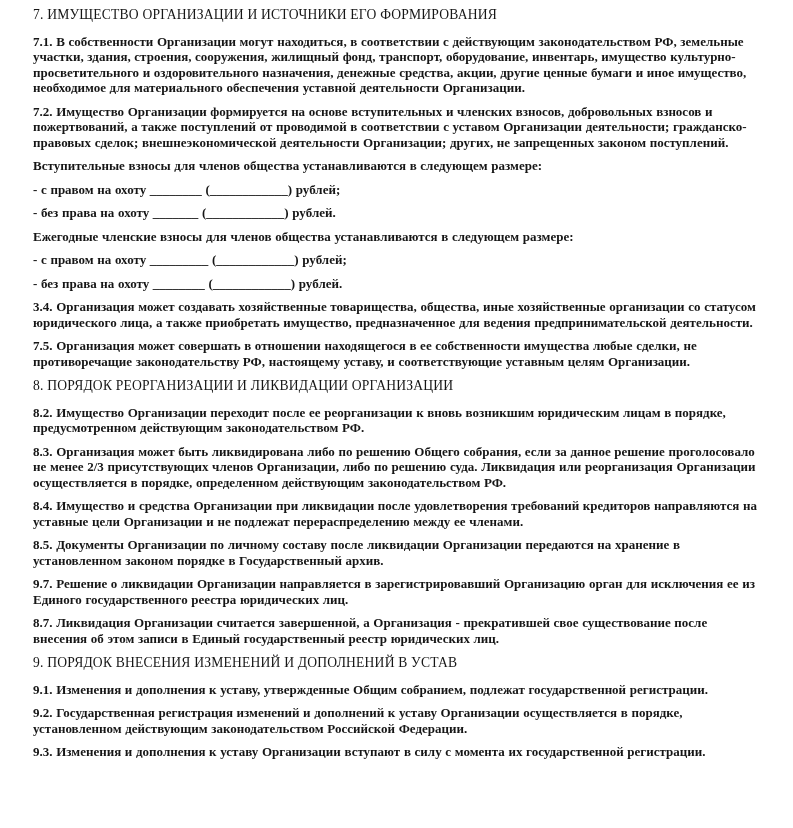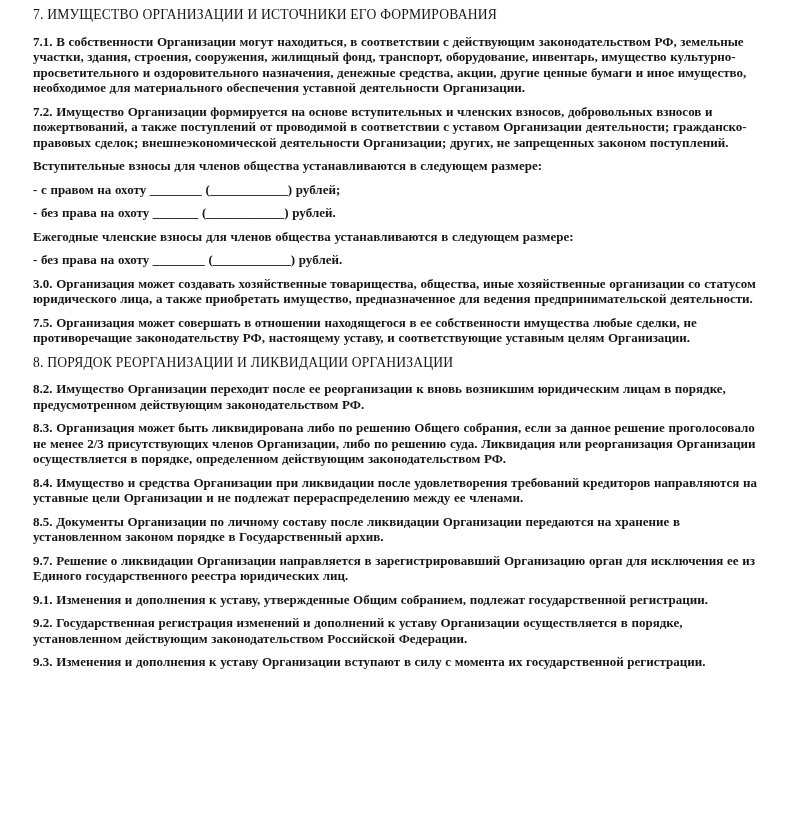--- a/index.html
+++ b/index.html
@@ -45,33 +45,36 @@
 <div class="page">
 
   <div class="section">
     <h2 class="section-heading">7. ИМУЩЕСТВО ОРГАНИЗАЦИИ И ИСТОЧНИКИ ЕГО ФОРМИРОВАНИЯ</h2>
     <p class="para">7.1. В собственности Организации могут находиться, в соответствии с действующим законодательством РФ, земельные участки, здания, строения, сооружения, жилищный фонд, транспорт, оборудование, инвентарь, имущество культурно-просветительного и оздоровительного назначения, денежные средства, акции, другие ценные бумаги и иное имущество, необходимое для материального обеспечения уставной деятельности Организации.</p>
     <p class="para">7.2. Имущество Организации формируется на основе вступительных и членских взносов, добровольных взносов и пожертвований, а также поступлений от проводимой в соответствии с уставом Организации деятельности; гражданско-правовых сделок; внешнеэкономической деятельности Организации; других, не запрещенных законом поступлений.</p>
     <p class="para">Вступительные взносы для членов общества устанавливаются в следующем размере:</p>
     <p class="para">- с правом на охоту ________ (____________) рублей;</p>
     <p class="para">- без права на охоту _______ (____________) рублей.</p>
     <p class="para">Ежегодные членские взносы для членов общества устанавливаются в следующем размере:</p>
+    <p class="para">- с правом на охоту _________ (____________) рублей;</p>
     <p class="para">- без права на охоту ________ (____________) рублей.</p>
-    <p class="para">3.0. Организация может создавать хозяйственные товарищества, общества, иные хозяйственные организации со статусом юридического лица, а также приобретать имущество, предназначенное для ведения предпринимательской деятельности.</p>
+    <p class="para">3.4. Организация может создавать хозяйственные товарищества, общества, иные хозяйственные организации со статусом юридического лица, а также приобретать имущество, предназначенное для ведения предпринимательской деятельности.</p>
     <p class="para">7.5. Организация может совершать в отношении находящегося в ее собственности имущества любые сделки, не противоречащие законодательству РФ, настоящему уставу, и соответствующие уставным целям Организации.</p>
   </div>
 
   <div class="section">
     <h2 class="section-heading">8. ПОРЯДОК РЕОРГАНИЗАЦИИ И ЛИКВИДАЦИИ ОРГАНИЗАЦИИ</h2>
     <p class="para">8.2. Имущество Организации переходит после ее реорганизации к вновь возникшим юридическим лицам в порядке, предусмотренном действующим законодательством РФ.</p>
     <p class="para">8.3. Организация может быть ликвидирована либо по решению Общего собрания, если за данное решение проголосовало не менее 2/3 присутствующих членов Организации, либо по решению суда. Ликвидация или реорганизация Организации осуществляется в порядке, определенном действующим законодательством РФ.</p>
     <p class="para">8.4. Имущество и средства Организации при ликвидации после удовлетворения требований кредиторов направляются на уставные цели Организации и не подлежат перераспределению между ее членами.</p>
     <p class="para">8.5. Документы Организации по личному составу после ликвидации Организации передаются на хранение в установленном законом порядке в Государственный архив.</p>
     <p class="para">9.7. Решение о ликвидации Организации направляется в зарегистрировавший Организацию орган для исключения ее из Единого государственного реестра юридических лиц.</p>
+    <p class="para">8.7. Ликвидация Организации считается завершенной, а Организация - прекратившей свое существование после внесения об этом записи в Единый государственный реестр юридических лиц.</p>
   </div>
 
   <div class="section">
+    <h2 class="section-heading">9. ПОРЯДОК ВНЕСЕНИЯ ИЗМЕНЕНИЙ И ДОПОЛНЕНИЙ В УСТАВ</h2>
     <p class="para">9.1. Изменения и дополнения к уставу, утвержденные Общим собранием, подлежат государственной регистрации.</p>
     <p class="para">9.2. Государственная регистрация изменений и дополнений к уставу Организации осуществляется в порядке, установленном действующим законодательством Российской Федерации.</p>
     <p class="para">9.3. Изменения и дополнения к уставу Организации вступают в силу с момента их государственной регистрации.</p>
   </div>
 
 </div>
 
 </body></html>

